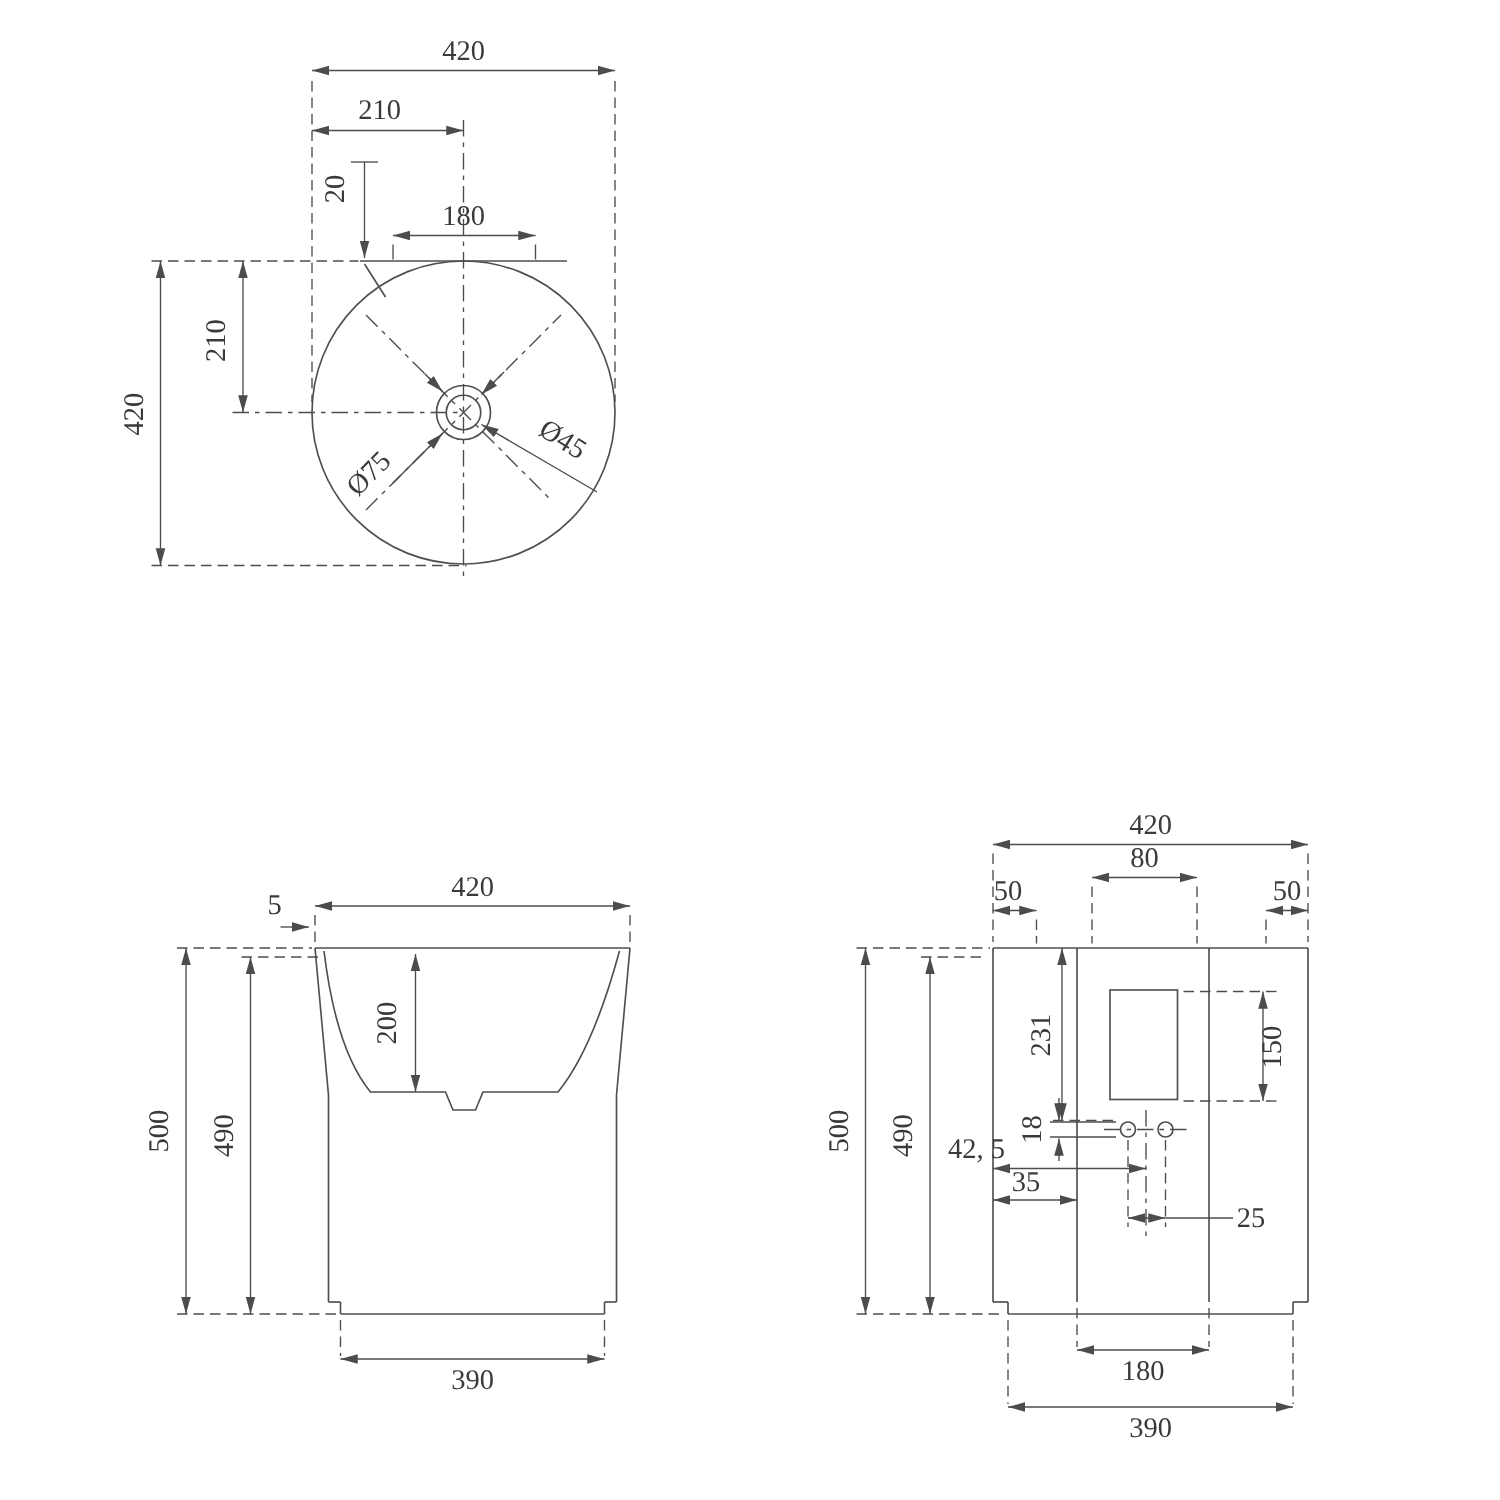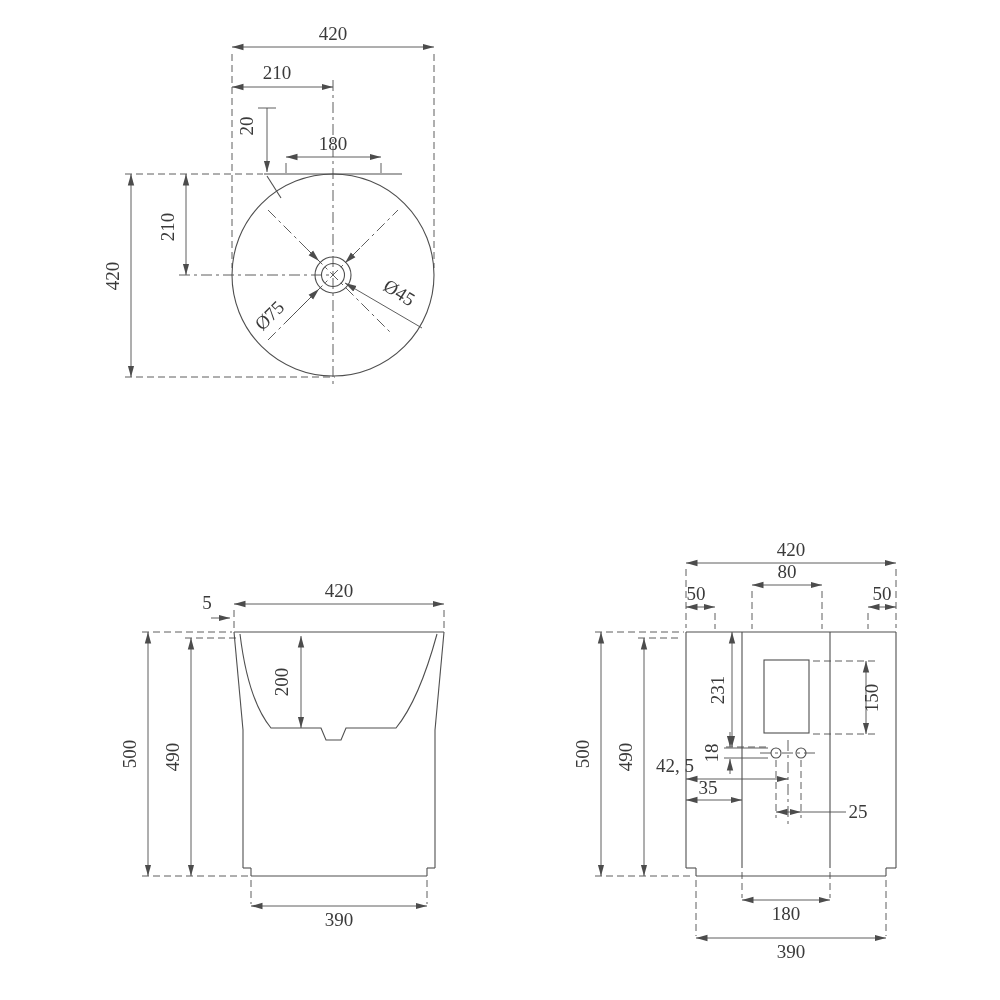--- a/index.html
+++ b/index.html
@@ -1,16 +1,16 @@
 <!DOCTYPE html>
 <html><head>
 <meta charset="utf-8">
 <style>
   html,body{margin:0;padding:0;background:#ffffff;}
-  .canvas{width:840px;height:1000px;position:relative;background:#ffffff;padding-left:24px;}
+  .canvas{width:840px;height:1000px;position:relative;background:#ffffff;}
   svg{display:block;}
   .g{stroke:#4f4f4f;stroke-width:1.1;fill:none;stroke-linecap:butt;}
   .d{stroke:#4c4c4c;stroke-width:0.9;fill:none;}
   .dash{stroke-dasharray:7 4;}
   .cl{stroke-dasharray:11 4 3 4;}
   .arr{marker-start:url(#arrow);marker-end:url(#arrow);}
   .arrE{marker-end:url(#arrow);}
   text{font-family:"Liberation Serif",serif;font-size:19px;fill:#3a3a3a;}
   .mid{text-anchor:middle;}
 </style>

